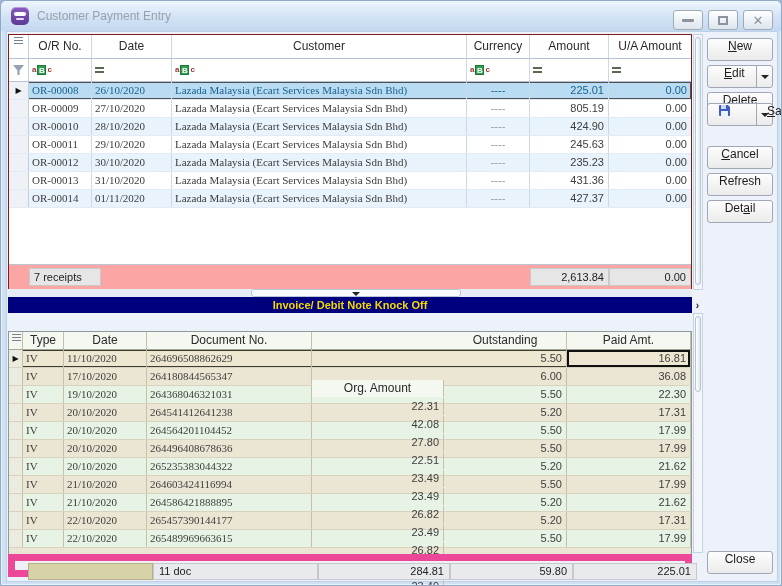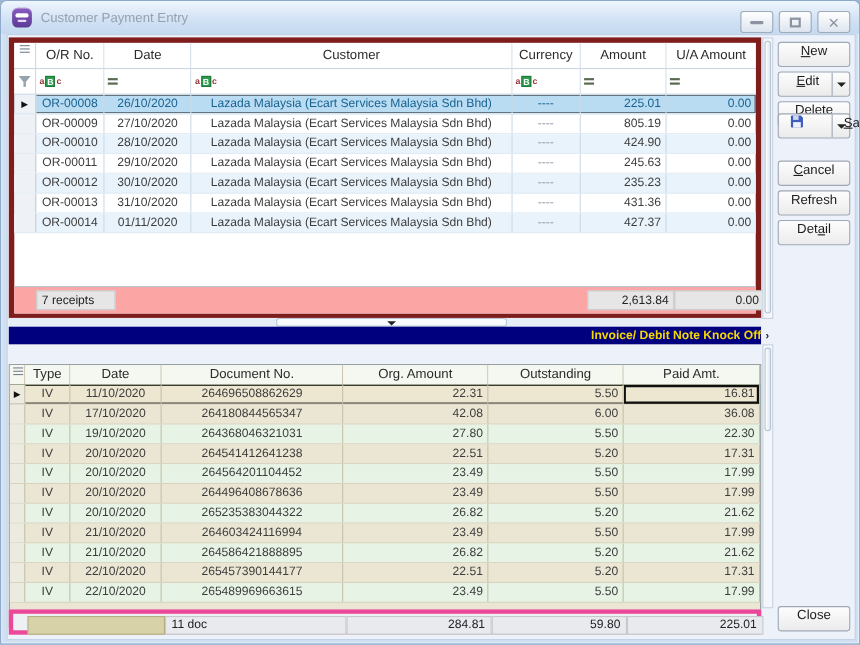--- a/index.html
+++ b/index.html
@@ -22,24 +22,24 @@
   .glyph-min{width:12px;height:3px;background:#8a939f;border-radius:1px;}
   .glyph-max{width:10px;height:9px;border:2px solid #8a939f;}
   .glyph-close{color:#8a939f;font-size:13px;font-weight:bold;line-height:1;}
   .client{position:absolute;left:5px;top:30px;width:772px;height:551px;background:#edf2fa;border:1px solid #bdd0e6;}
 
   
   .grid{position:absolute;background:#fff;}
   .trow{display:flex;}
   .tc{border-right:1px solid #ccd9e6;padding:0 3px;font-size:11px;line-height:17px;height:100%;
       white-space:nowrap;overflow:hidden;color:#3d3d3d;}
-  .al{text-align:center;} .ar{text-align:right;padding-right:4px;} .ac{text-align:center;}
-
-  
-  .g1{left:7px;top:33px;width:684px;height:256px;border:5px solid #7f1d1d;}
+  .al{text-align:left;font-family:Liberation Serif, serif;} .ar{text-align:right;padding-right:4px;} .ac{text-align:center;}
+
+  
+  .g1{left:7px;top:33px;width:684px;height:256px;border:1px solid #7f1d1d;}
   .g1 .hdr{height:24px;border-bottom:1px solid #b4c4d6;}
   .g1 .hdr .tc{font-size:12px;line-height:23px;color:#2b2b2b;background:#fff;}
   .g1 .flt{height:23px;border-bottom:1px solid #b4c4d6;}
   .g1 .flt .tc{display:flex;align-items:center;background:#fff;}
   .g1 .drow{height:18px;border-bottom:1px solid #e2ebf4;}
   .g1 .drow.alt{background:#e9f3fb;}
   .g1 .drow.sel{background:#b9dcf3;box-shadow:inset 0 0 0 1px #4f4f4f;}
   .g1 .drow.sel .tc{color:#1a6390;}
   .c-ind{width:20px;background:#eef1f5;border-right:1px solid #c2cedb;}
   .c-or{width:63px;} .c-date{width:80px;} .c-cust{width:295px;} .c-curr{width:63px;}
@@ -64,42 +64,42 @@
 
   
   .splitter{position:absolute;left:7px;top:288px;width:684px;height:8px;background:#e6edf5;}
   .split-handle{position:absolute;left:243px;top:0px;width:210px;height:8px;background:#f8fbfe;
         border:1px solid #b9c7d8;border-radius:3px;display:flex;align-items:center;justify-content:center;}
   .split-arrow{width:0;height:0;border-left:4px solid transparent;border-right:4px solid transparent;
         border-top:4px solid #222;margin-top:1px;}
 
   
   .navy{position:absolute;left:7px;top:296px;width:684px;height:16px;background:#00007f;
-        display:flex;align-items:center;justify-content:flex-end;}
+        display:flex;align-items:center;justify-content:center;}
   .navy span{color:#f5d800;font-weight:bold;font-size:11px;}
   .navy-exp{position:absolute;left:691px;top:296px;width:11px;height:16px;font-size:10px;color:#222;
         display:flex;align-items:center;justify-content:center;background:#edf2fa;font-weight:bold;}
 
   
   .g2{left:7px;top:330px;width:684px;height:240px;border:1px solid #8e9a9a;background:#ebe6d3;}
   .g2 .hdr{height:18px;border-bottom:1px solid #a3a895;background:#f4f8f1;}
   .g2 .hdr .tc{font-size:12px;line-height:17px;background:#f4f8f1;border-right:1px solid #c6c0a8;color:#2b2b2b;}
   .g2 .drow{height:18px;border-bottom:1px solid #d8d3bf;}
   .g2 .tc{border-right:1px solid #c6c0a8;}
   .g2 .drow.mint{background:#e7f4e5;}
   .g2 .drow.tan{background:#ebe6d3;}
   .g2 .drow.sel{background:#ede7d2;box-shadow:inset 0 0 0 1px #3c3c34;}
   .g2 .focus-cell{box-shadow:inset 0 0 0 2px #101010;}
   .k-ind{width:14px;background:#ebebe0;border-right:1px solid #b9b49c;}
   .k-type{width:41px;} .k-date{width:83px;} .k-doc{width:165px;}
-  .k-org{width:132px;} .k-out{width:123px;} .k-paid{width:124px;border-right:none;}
+  .k-org{width:132px;margin-top:48px;} .k-out{width:123px;} .k-paid{width:124px;border-right:none;}
 
   
   .kfoot{position:absolute;left:7px;top:553px;width:684px;height:23px;background:#eef1f4;
-         border:4px solid #ec4899;}
+         border:7px solid #ec4899;}
   .kf{position:absolute;top:2px;height:17px;font-size:11px;line-height:15px;border:1px solid #c6c9cc;
       background:#e8eaed;color:#222;padding:0 5px;}
   .kf-khaki{background:#d8d2a8;border-color:#b5af85;}
 
   
   .sb{position:absolute;width:10px;background:#f3f6fa;border:1px solid #c6d2e0;}
   .sb .thumb{position:absolute;left:1px;width:6px;background:linear-gradient(90deg,#ffffff,#dfe7f0);
       border:1px solid #b7c4d4;border-radius:3px;}
   .sb1{left:692px;top:33px;height:256px;} .sb1 .thumb{top:2px;height:248px;}
   .sb2{left:692px;top:312px;height:240px;} .sb2 .thumb{top:2px;height:76px;}

